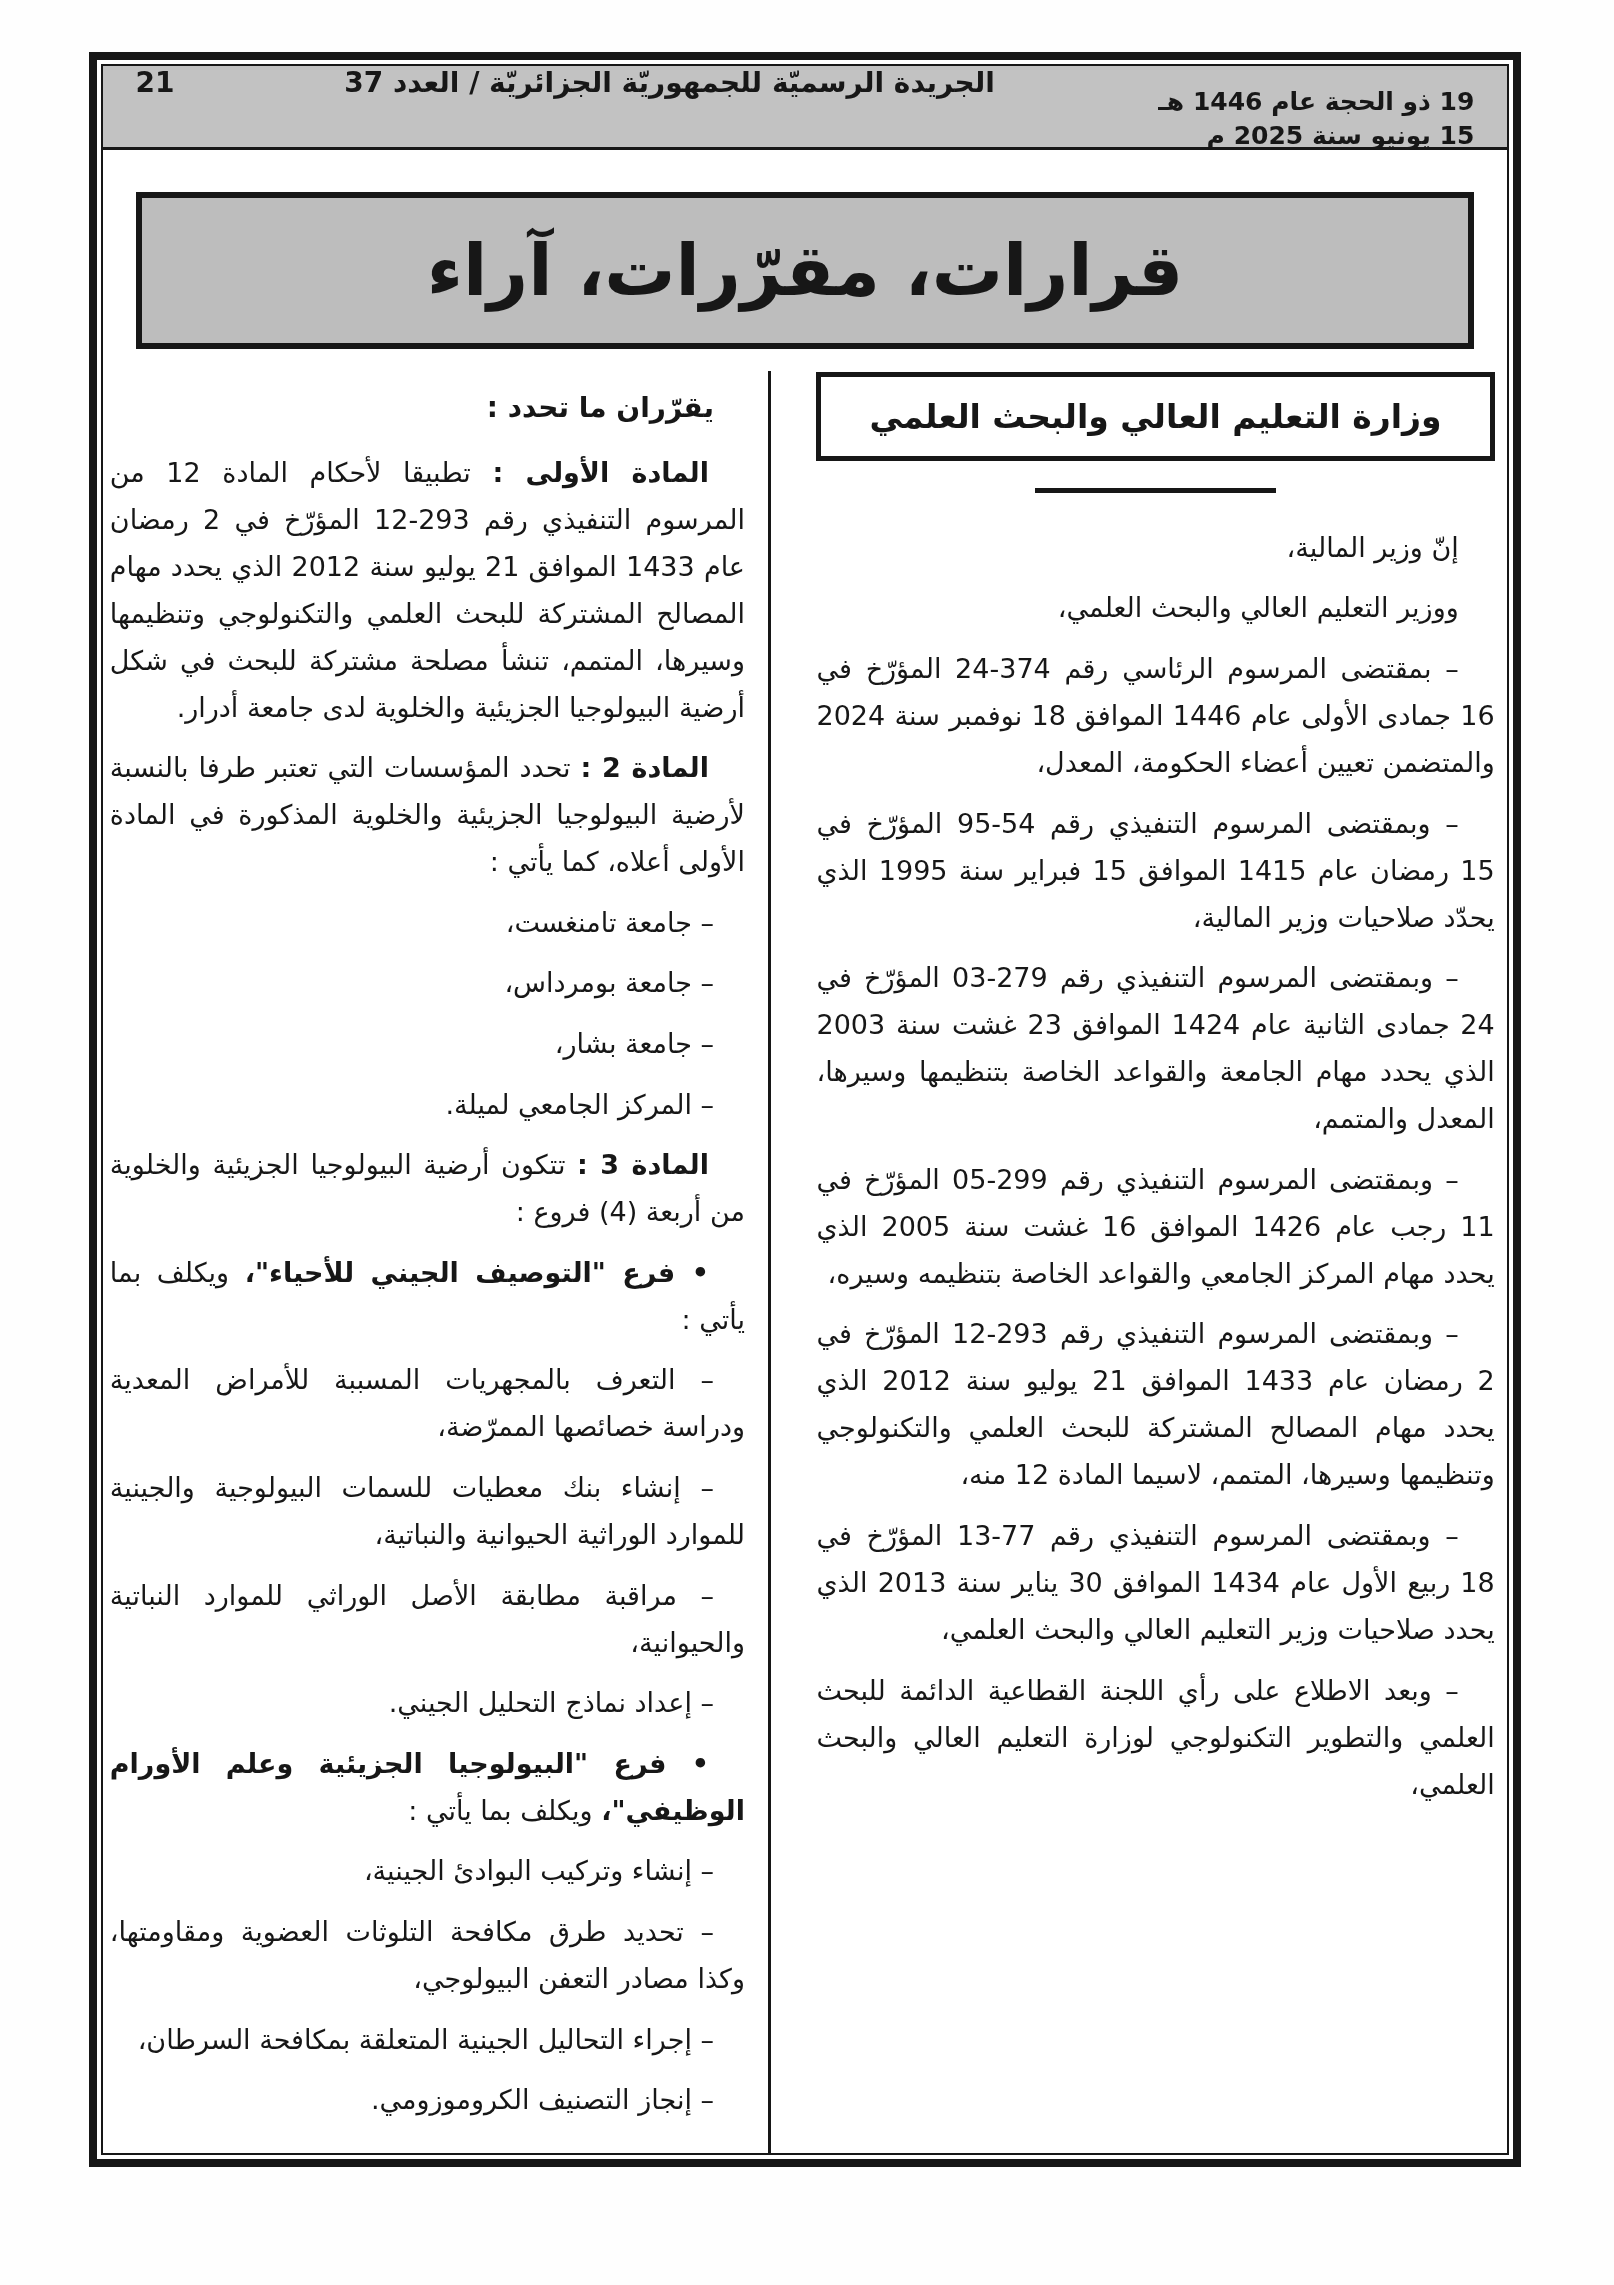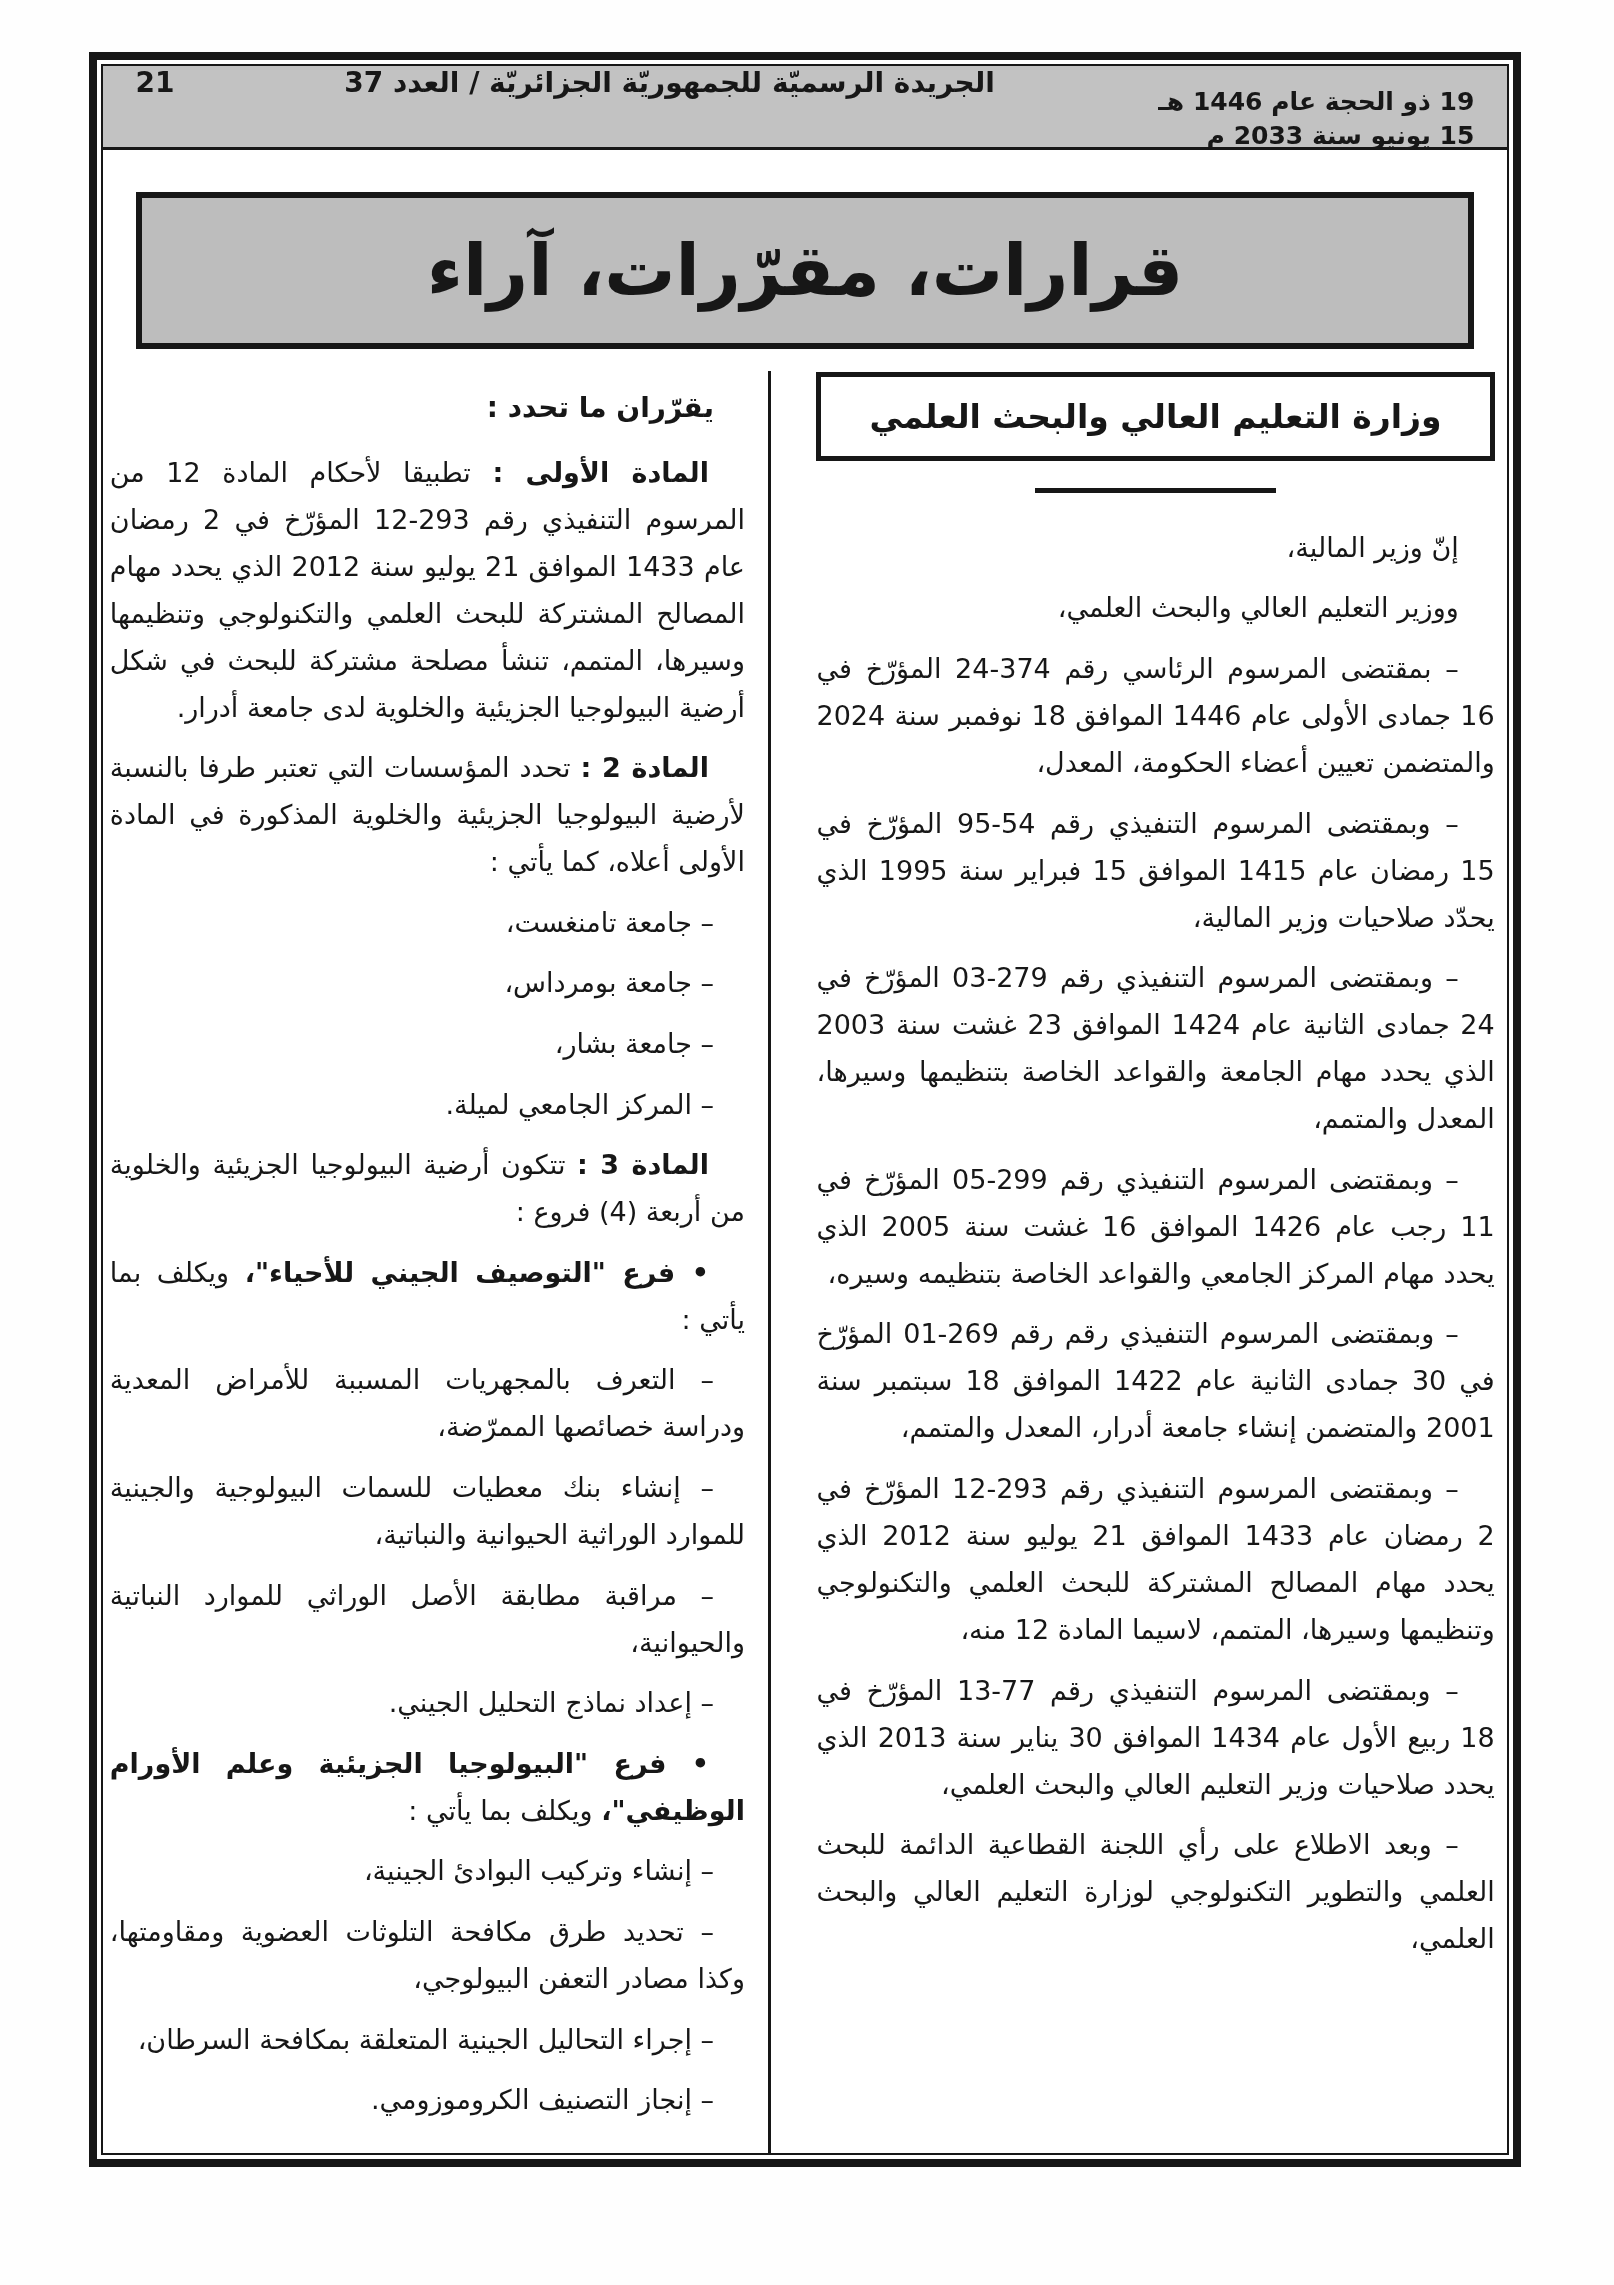--- a/index.html
+++ b/index.html
@@ -108,39 +108,38 @@
 
 <div class="page">
   <div class="frame">
     <div class="frame-inner">
 
       <div class="masthead">
         <div class="pageno">21</div>
         <div class="center-title">الجريدة الرسميّة للجمهوريّة الجزائريّة / العدد 37</div>
         <div class="dates">
           <div>19 ذو الحجة عام 1446 هـ</div>
-          <div>15 يونيو سنة 2033 م</div>
+          <div>15 يونيو سنة 2025 م</div>
         </div>
       </div>
 
       <div class="banner">قرارات، مقرّرات، آراء</div>
 
       <div class="columns">
 
         <div class="col-right">
           <div class="ministry-box">وزارة التعليم العالي والبحث العلمي</div>
           <div class="rule"></div>
 
           <p class="para">إنّ وزير المالية،</p>
           <p class="para">ووزير التعليم العالي والبحث العلمي،</p>
           <p class="para">– بمقتضى المرسوم الرئاسي رقم 374-24 المؤرّخ في 16 جمادى الأولى عام 1446 الموافق 18 نوفمبر سنة 2024 والمتضمن تعيين أعضاء الحكومة، المعدل،</p>
           <p class="para">– وبمقتضى المرسوم التنفيذي رقم 54-95 المؤرّخ في 15 رمضان عام 1415 الموافق 15 فبراير سنة 1995 الذي يحدّد صلاحيات وزير المالية،</p>
           <p class="para">– وبمقتضى المرسوم التنفيذي رقم 279-03 المؤرّخ في 24 جمادى الثانية عام 1424 الموافق 23 غشت سنة 2003 الذي يحدد مهام الجامعة والقواعد الخاصة بتنظيمها وسيرها، المعدل والمتمم،</p>
           <p class="para">– وبمقتضى المرسوم التنفيذي رقم 299-05 المؤرّخ في 11 رجب عام 1426 الموافق 16 غشت سنة 2005 الذي يحدد مهام المركز الجامعي والقواعد الخاصة بتنظيمه وسيره،</p>
-          <p class="para">– وبمقتضى المرسوم التنفيذي رقم رقم 269-01 المؤرّخ في 30 جمادى الثانية عام 1422 الموافق 18 سبتمبر سنة 2001 والمتضمن إنشاء جامعة أدرار، المعدل والمتمم،</p>
           <p class="para">– وبمقتضى المرسوم التنفيذي رقم 293-12 المؤرّخ في 2 رمضان عام 1433 الموافق 21 يوليو سنة 2012 الذي يحدد مهام المصالح المشتركة للبحث العلمي والتكنولوجي وتنظيمها وسيرها، المتمم، لاسيما المادة 12 منه،</p>
           <p class="para">– وبمقتضى المرسوم التنفيذي رقم 77-13 المؤرّخ في 18 ربيع الأول عام 1434 الموافق 30 يناير سنة 2013 الذي يحدد صلاحيات وزير التعليم العالي والبحث العلمي،</p>
           <p class="para">– وبعد الاطلاع على رأي اللجنة القطاعية الدائمة للبحث العلمي والتطوير التكنولوجي لوزارة التعليم العالي والبحث العلمي،</p>
         </div>
 
         <div class="col-left">
           <p class="decide-line">يقرّران ما تحدد :</p>
 
           <p class="para"><b class="lead">المادة الأولى :</b> <span>تطبيقا لأحكام المادة 12 من المرسوم التنفيذي رقم 293-12 المؤرّخ في 2 رمضان عام 1433 الموافق 21 يوليو سنة 2012 الذي يحدد مهام المصالح المشتركة للبحث العلمي والتكنولوجي وتنظيمها وسيرها، المتمم، تنشأ مصلحة مشتركة للبحث في شكل أرضية البيولوجيا الجزيئية والخلوية لدى جامعة أدرار.</span></p>
 

